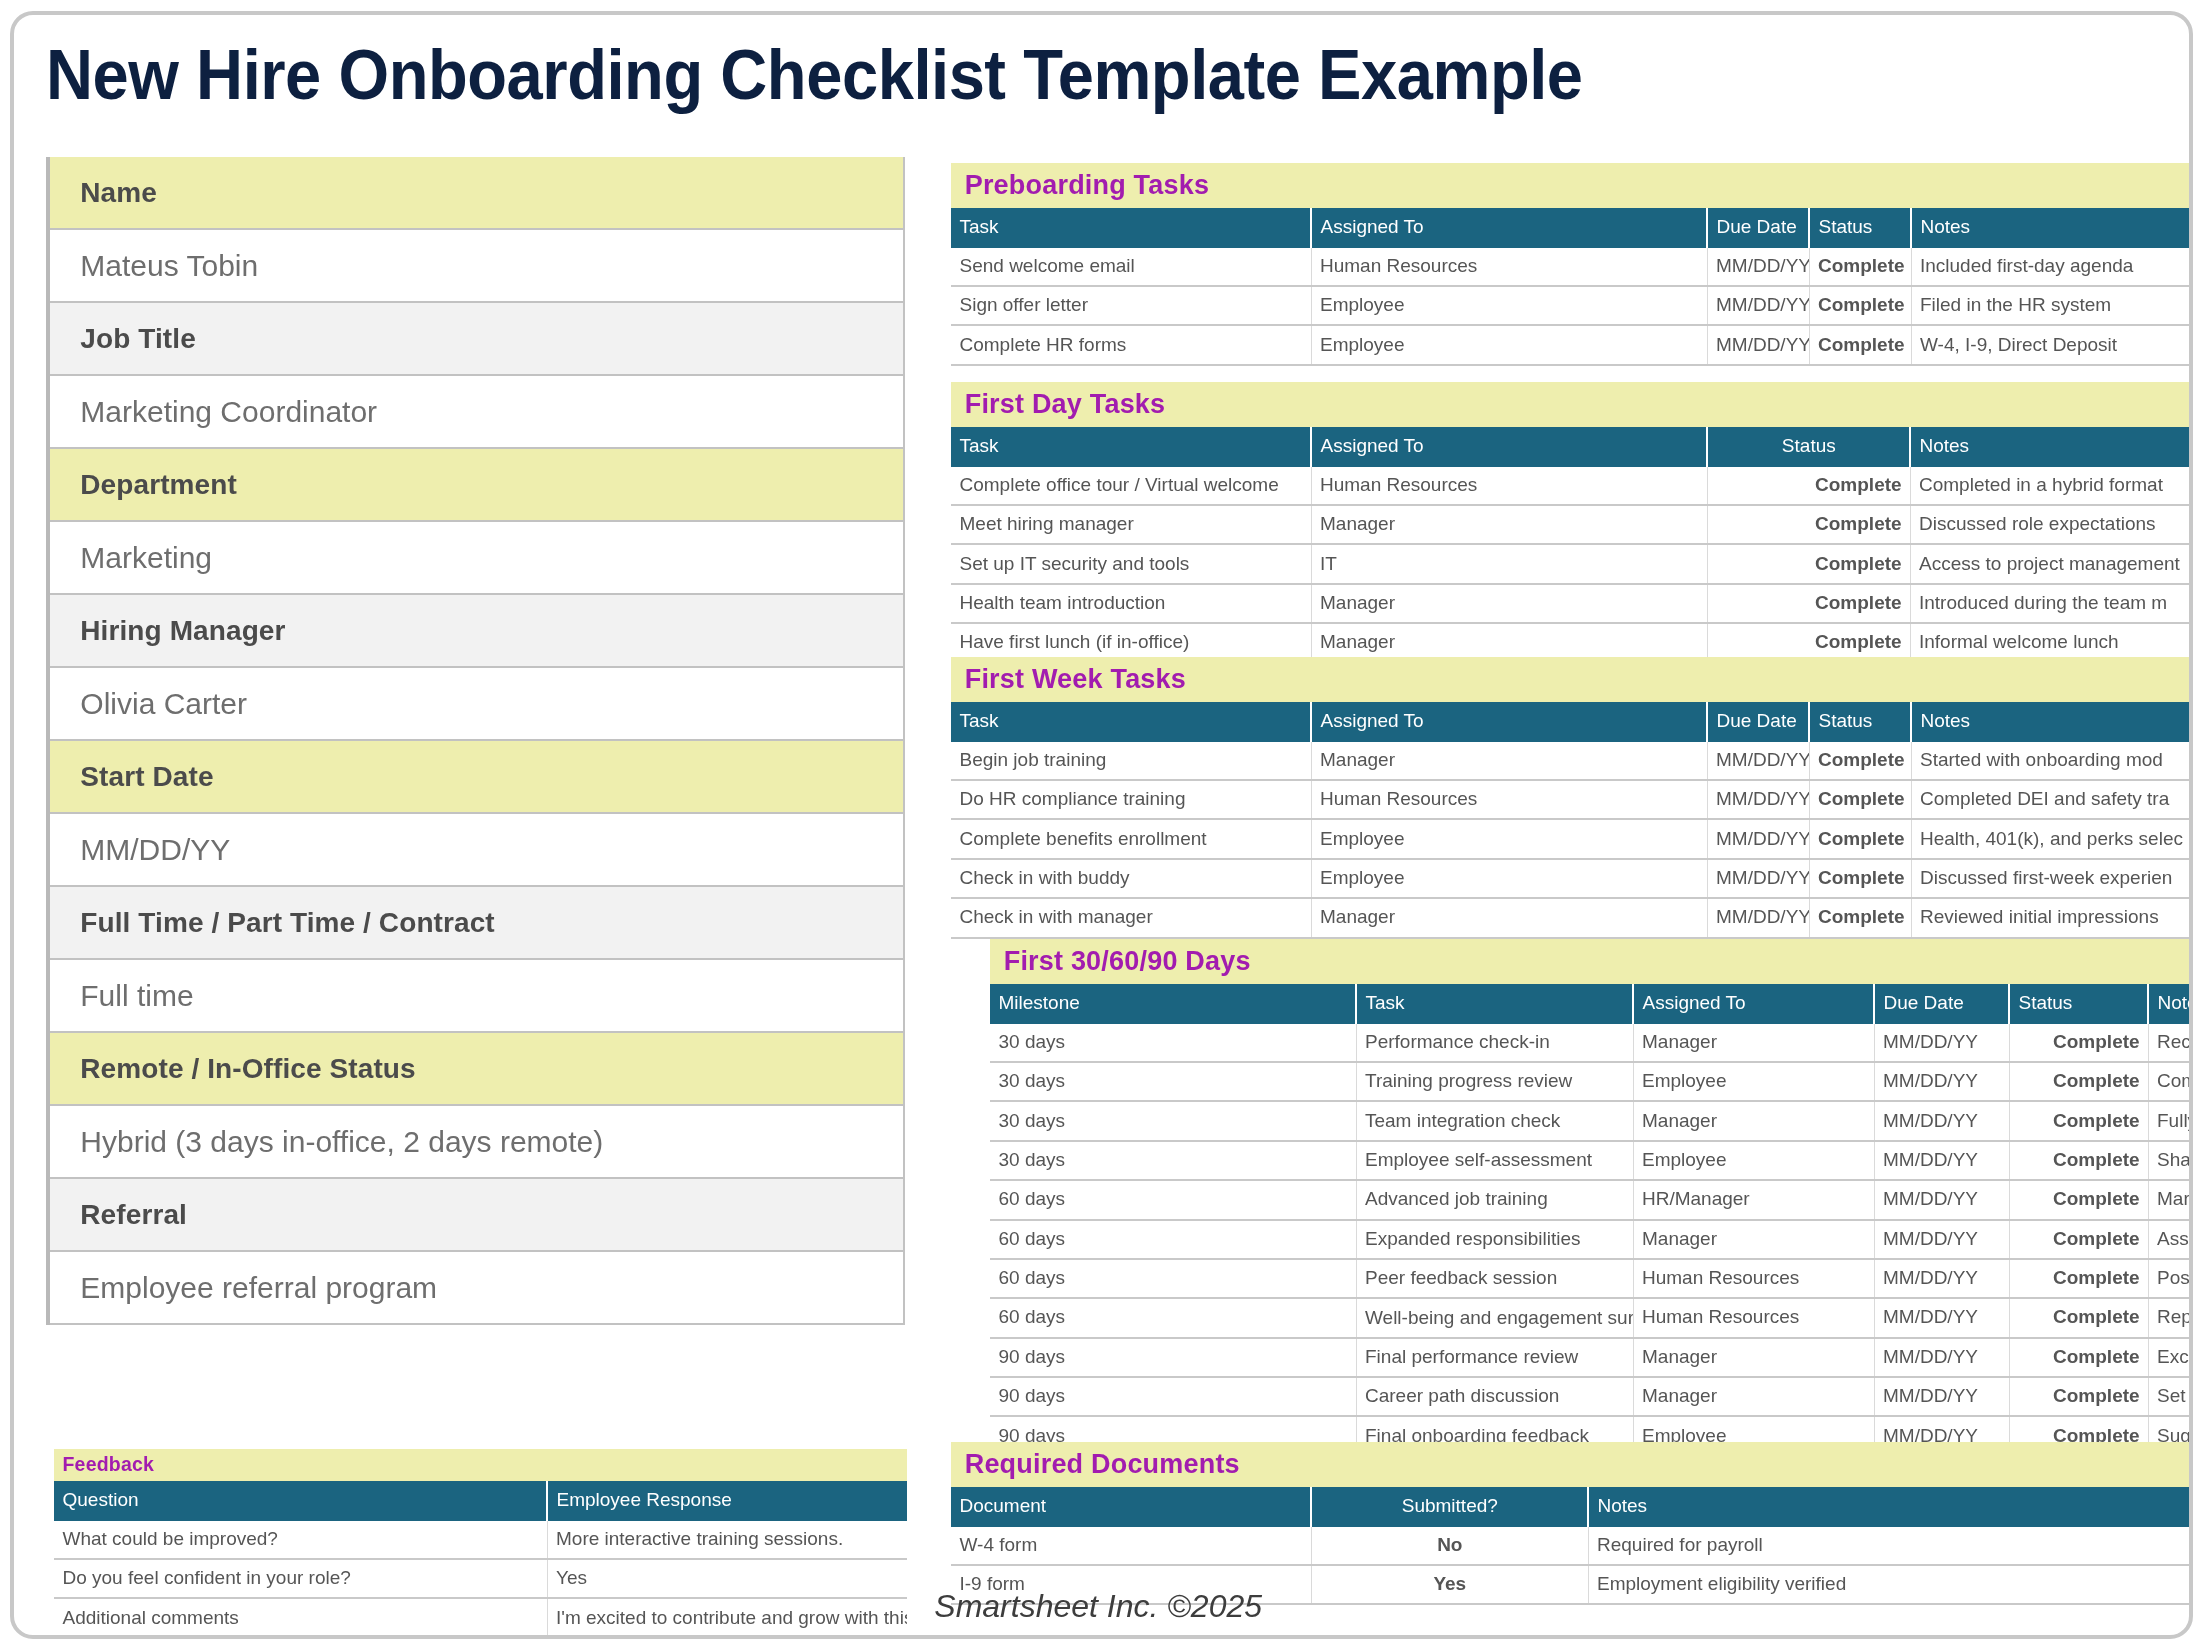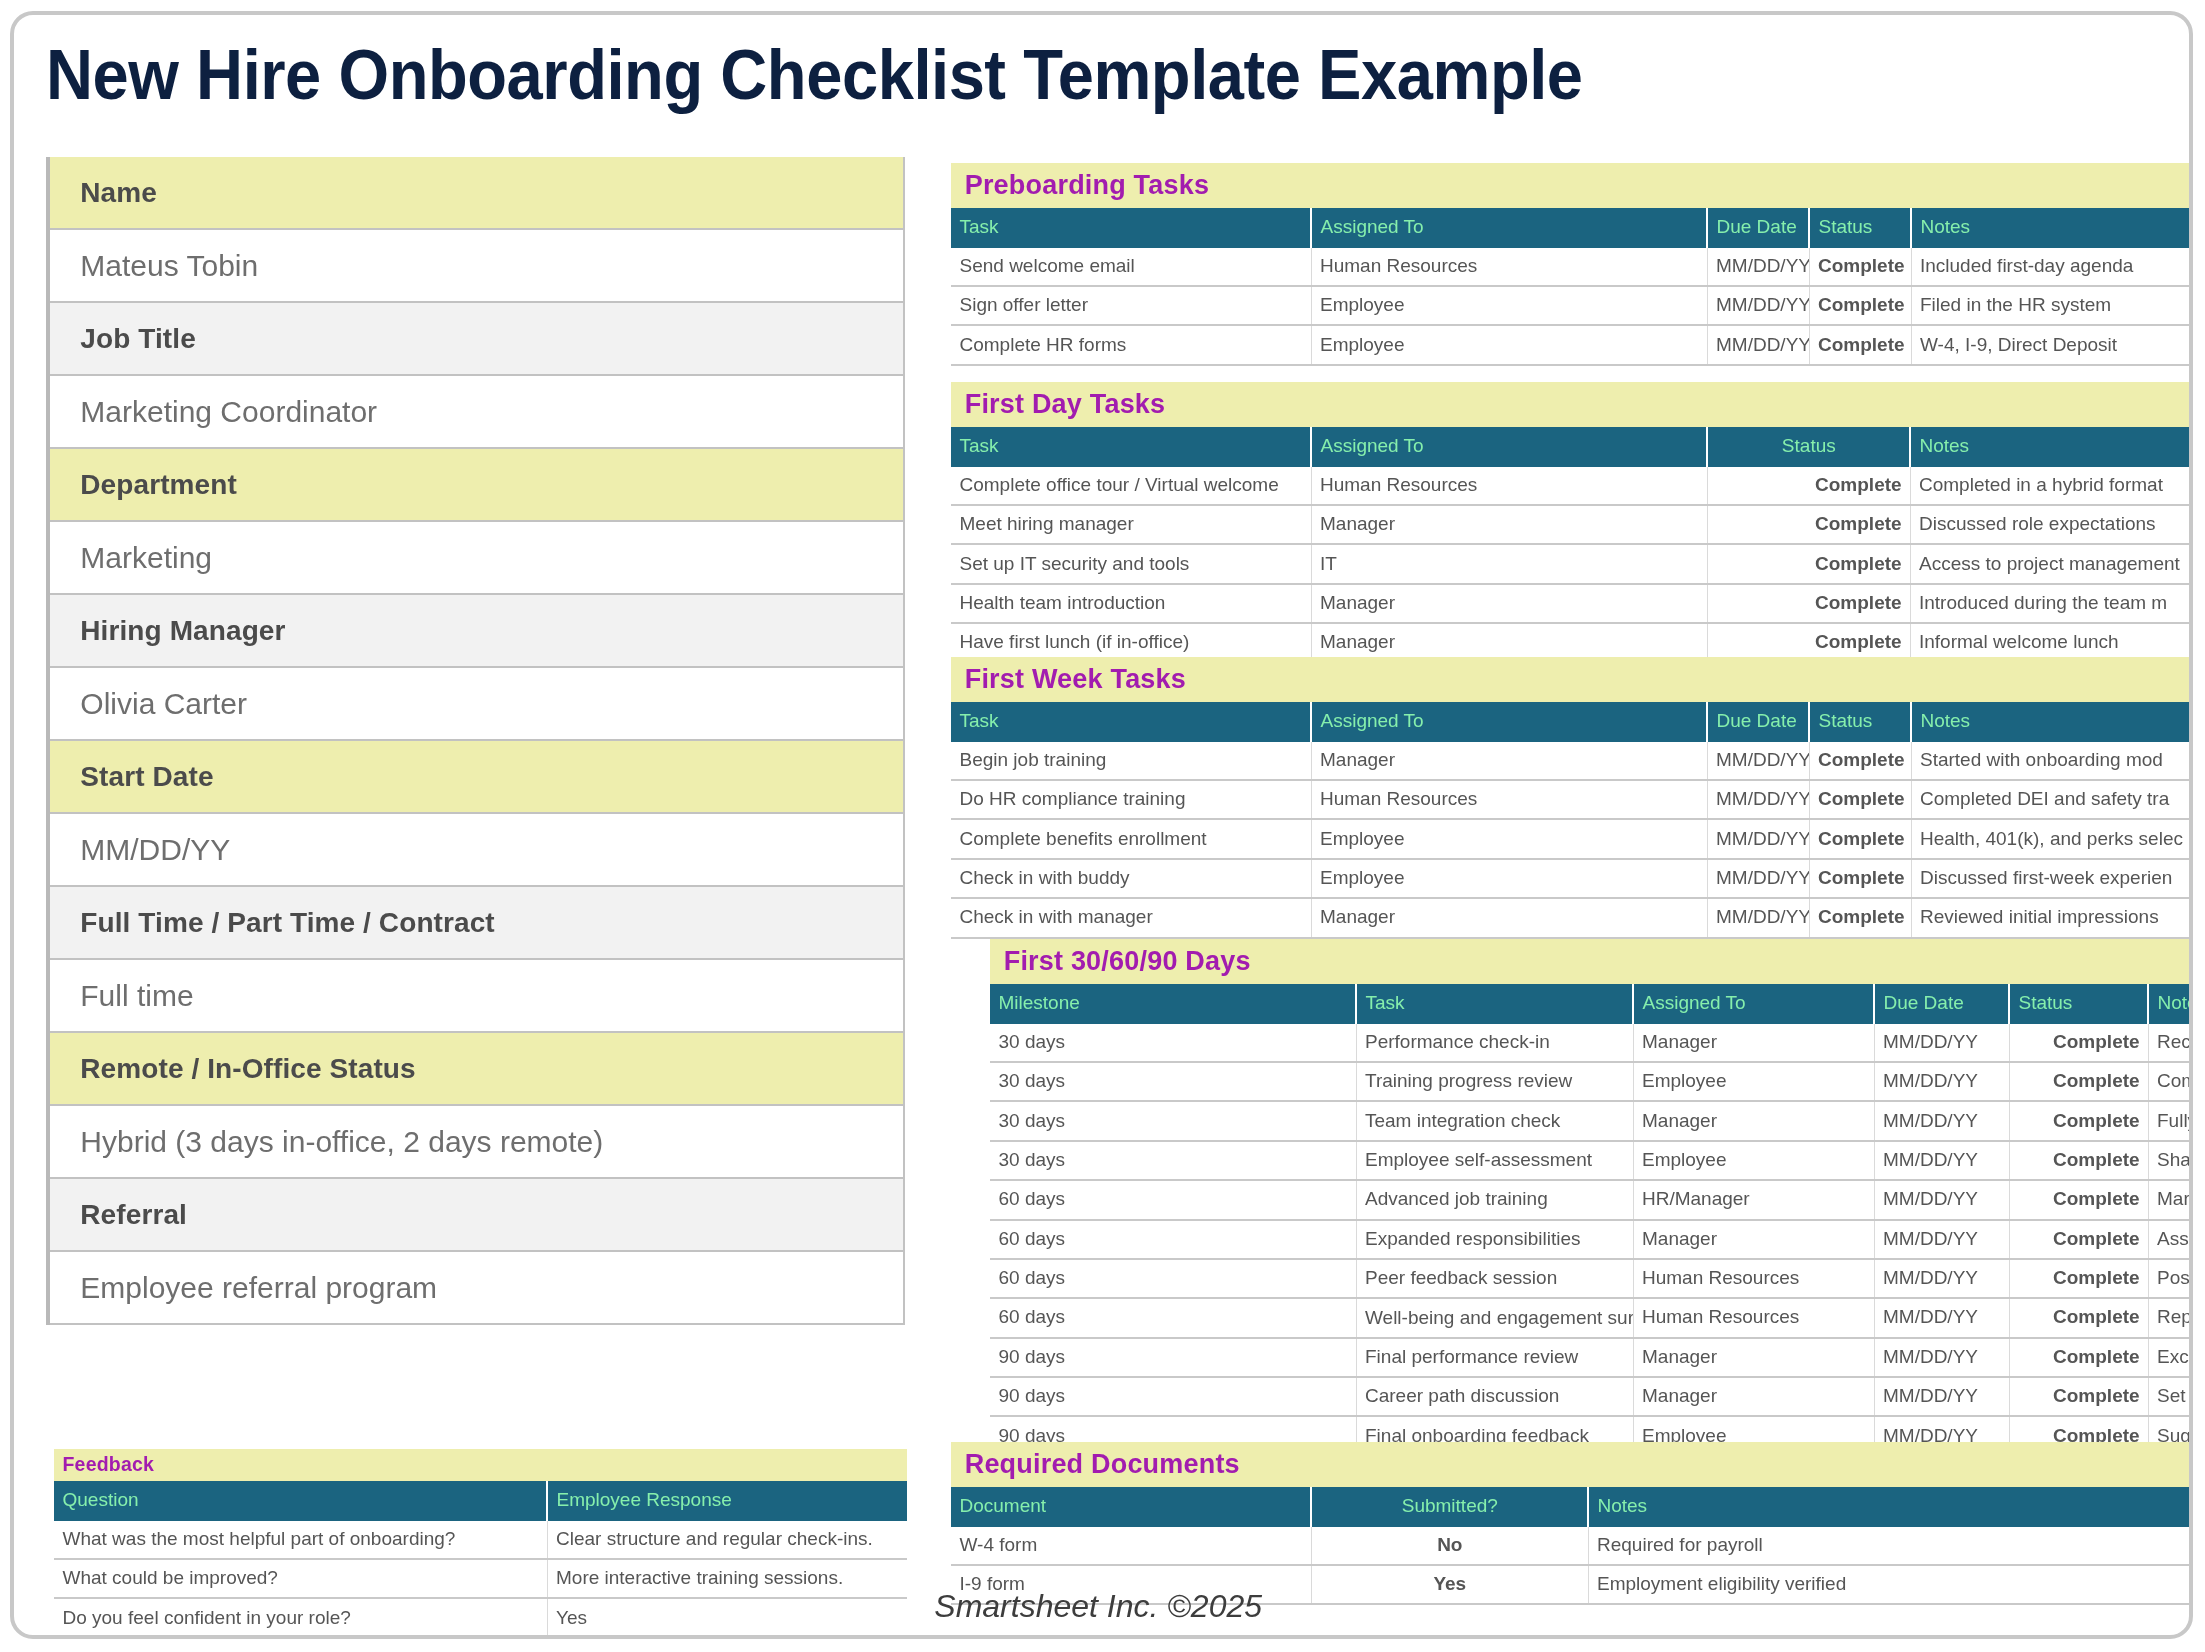--- a/index.html
+++ b/index.html
@@ -66,21 +66,21 @@
     letter-spacing:0.2px;
   }
   table.tbl{
     border-collapse:collapse;
     table-layout:fixed;
     width:100%;
     font-size:19px;
   }
   table.tbl th{
     background:#1b6480;
-    color:#86efac;
+    color:#ffffff;
     font-weight:normal;
     text-align:left;
     padding:8.2px 8.2px 9.2px 8.2px;
     border-right:2.1px solid #ffffff;
     vertical-align:middle;
     white-space:nowrap;
     overflow:hidden;
   }
   table.tbl th:last-child{border-right:none;}
   table.tbl th.ctr{text-align:center;}
@@ -429,24 +429,20 @@
             <col>
           </colgroup>
     <thead>
             <tr>
               <th>Question</th>
               <th>Employee Response</th>
             </tr>
           </thead>
           <tbody>
             <tr>
-              <td>What was the most helpful part of onboarding?</td>
-              <td>Clear structure and regular check-ins.</td>
-            </tr>
-            <tr>
               <td>What could be improved?</td>
               <td>More interactive training sessions.</td>
             </tr>
             <tr>
               <td>Do you feel confident in your role?</td>
               <td>Yes</td>
             </tr>
             <tr>
               <td>Additional comments</td>
               <td>I'm excited to contribute and grow with this team!</td>

